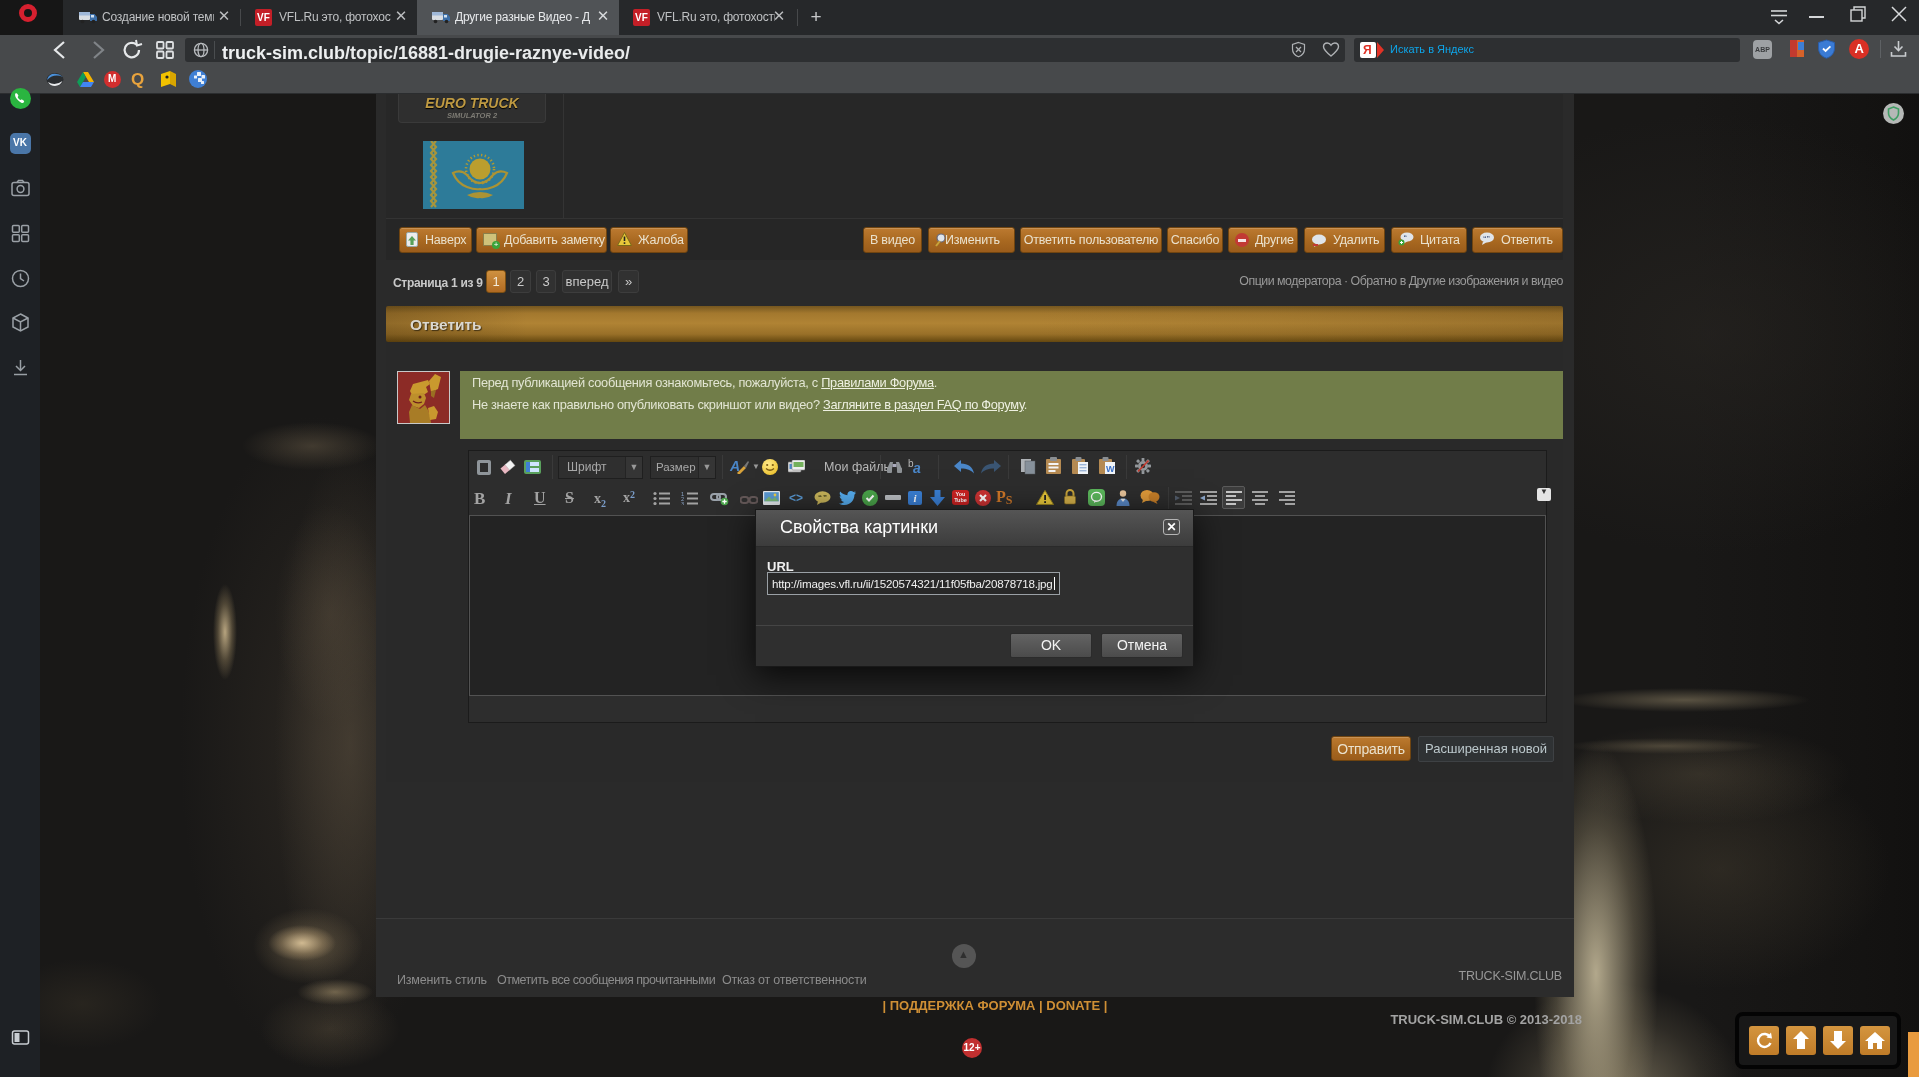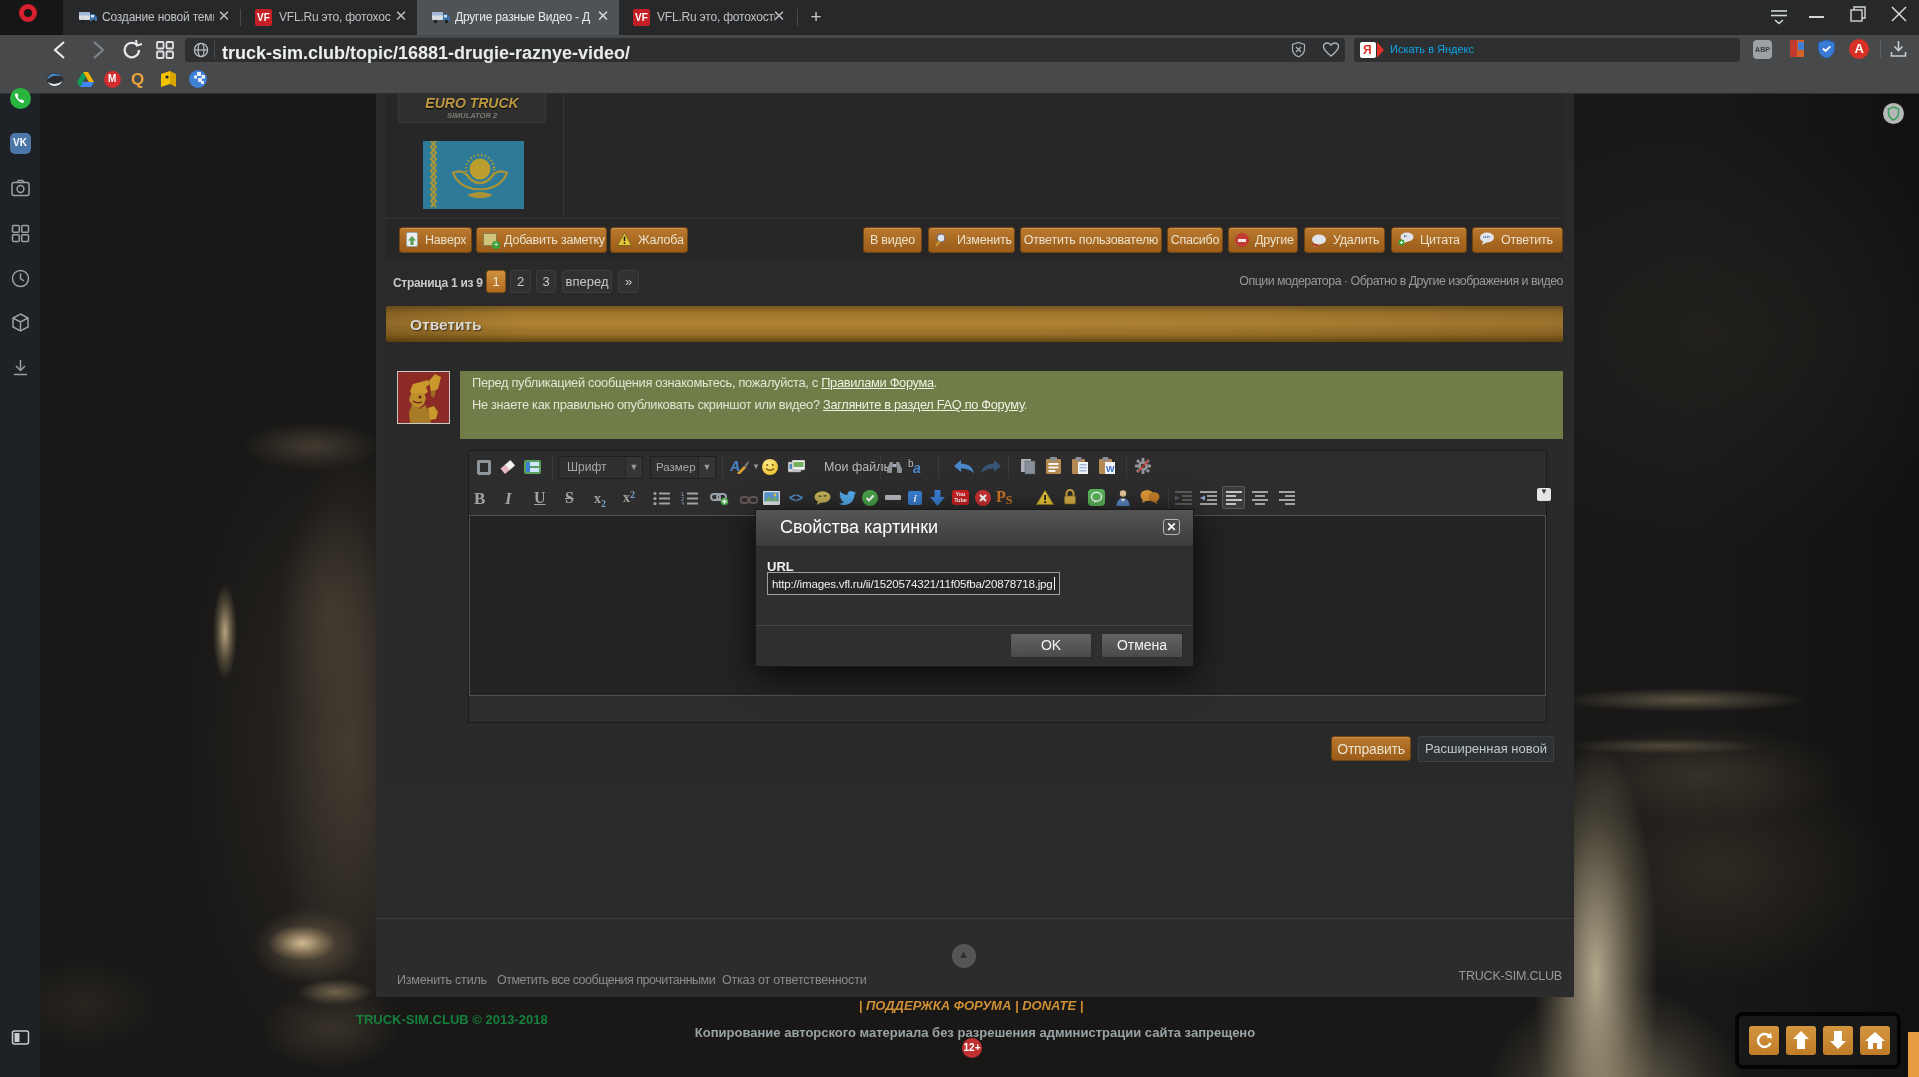--- a/index.html
+++ b/index.html
@@ -131,21 +131,21 @@
   <div class="obtn" style="left:476px;top:227px;width:131px;">
       <span class="tl" style="left:27px;">Добавить заметку</span>
     </div>
   <div class="obtn" style="left:610px;top:227px;width:78px;">
       <span class="tl" style="left:27px;">Жалоба</span>
     </div>
   <div class="obtn" style="left:863px;top:227px;width:59px;">
       <span class="t">В видео</span>
     </div>
   <div class="obtn" style="left:928px;top:227px;width:87px;">
-      <span class="tl" style="left:16px;margin-left:12px;">Изменить</span>
+      <span class="tl" style="left:16px;">Изменить</span>
     </div>
   <div class="obtn" style="left:1020px;top:227px;width:142px;">
       <span class="t">Ответить пользователю</span>
     </div>
   <div class="obtn" style="left:1167px;top:227px;width:56px;">
       <span class="t">Спасибо</span>
     </div>
   <div class="obtn" style="left:1228px;top:227px;width:70px;">
       <span class="tl" style="left:26px;">Другие</span>
     </div>
@@ -494,23 +494,22 @@
 
   <div class="abs" id="footbar"></div>
   <div class="abs" style="left:952px;top:944px;width:24px;height:24px;border-radius:50%;background:#777;opacity:.55;">
       <span style="position:absolute;left:6px;top:4px;color:#333;font-size:11px;">▲</span>
     </div>
   <div class="flink" style="left:397px;">Изменить стиль</div>
   <div class="flink" style="left:497px;letter-spacing:-0.5px;">Отметить все сообщения прочитанными</div>
   <div class="flink" style="left:722px;">Отказ от ответственности</div>
   <div class="flink" style="right:357px;left:auto;top:969px;color:#989898;">TRUCK-SIM.CLUB</div>
 
-  <div class="abs" style="left:372px;top:998px;width:1198px;text-align:center;font-size:13px;font-weight:bold;color:#cf8f35;font-style:italic;">| ПОДДЕРЖКА ФОРУМА | DONATE |</div>
-  <div class="abs" style="left:356px;top:1012px;width:1198px;text-align:left;font-size:13px;font-weight:bold;color:#15803d;">TRUCK-SIM.CLUB © 2013-2018</div>
-  <div class="abs" style="left:376px;top:1025px;width:1198px;text-align:center;font-size:13px;font-weight:bold;color:#99a2a6;">Копирование авторского материала без разрешения администрации сайта запрещено</div>
+  <div class="abs" style="left:396px;top:998px;width:1198px;text-align:center;font-size:13px;font-weight:bold;color:#cf8f35;">| ПОДДЕРЖКА ФОРУМА | DONATE |</div>
+  <div class="abs" style="left:384px;top:1012px;width:1198px;text-align:right;font-size:13px;font-weight:bold;color:#a3a3a3;">TRUCK-SIM.CLUB © 2013-2018</div>
   <div class="abs" style="left:962px;top:1038px;width:20px;height:20px;border-radius:50%;background:#c13030;color:#fff;font-size:10px;font-weight:bold;text-align:center;line-height:20px;">12+</div>
 
   <div class="abs" id="navbox"></div>
   <div class="nbtn" style="left:1749px;"><svg width="30" height="29" viewBox="0 0 30 29">
         <g fill="none" stroke="#fff" stroke-width="2.4">
           <path d="M21 11 A6.5 6.5 0 1 0 21.5 17"></path>
         </g>
         <path d="M17.5 11.5 L23 12.5 L22 6.5 Z" fill="#fff"></path>
       </svg></div>
   <div class="nbtn" style="left:1786px;"><svg width="30" height="29" viewBox="0 0 30 29">

